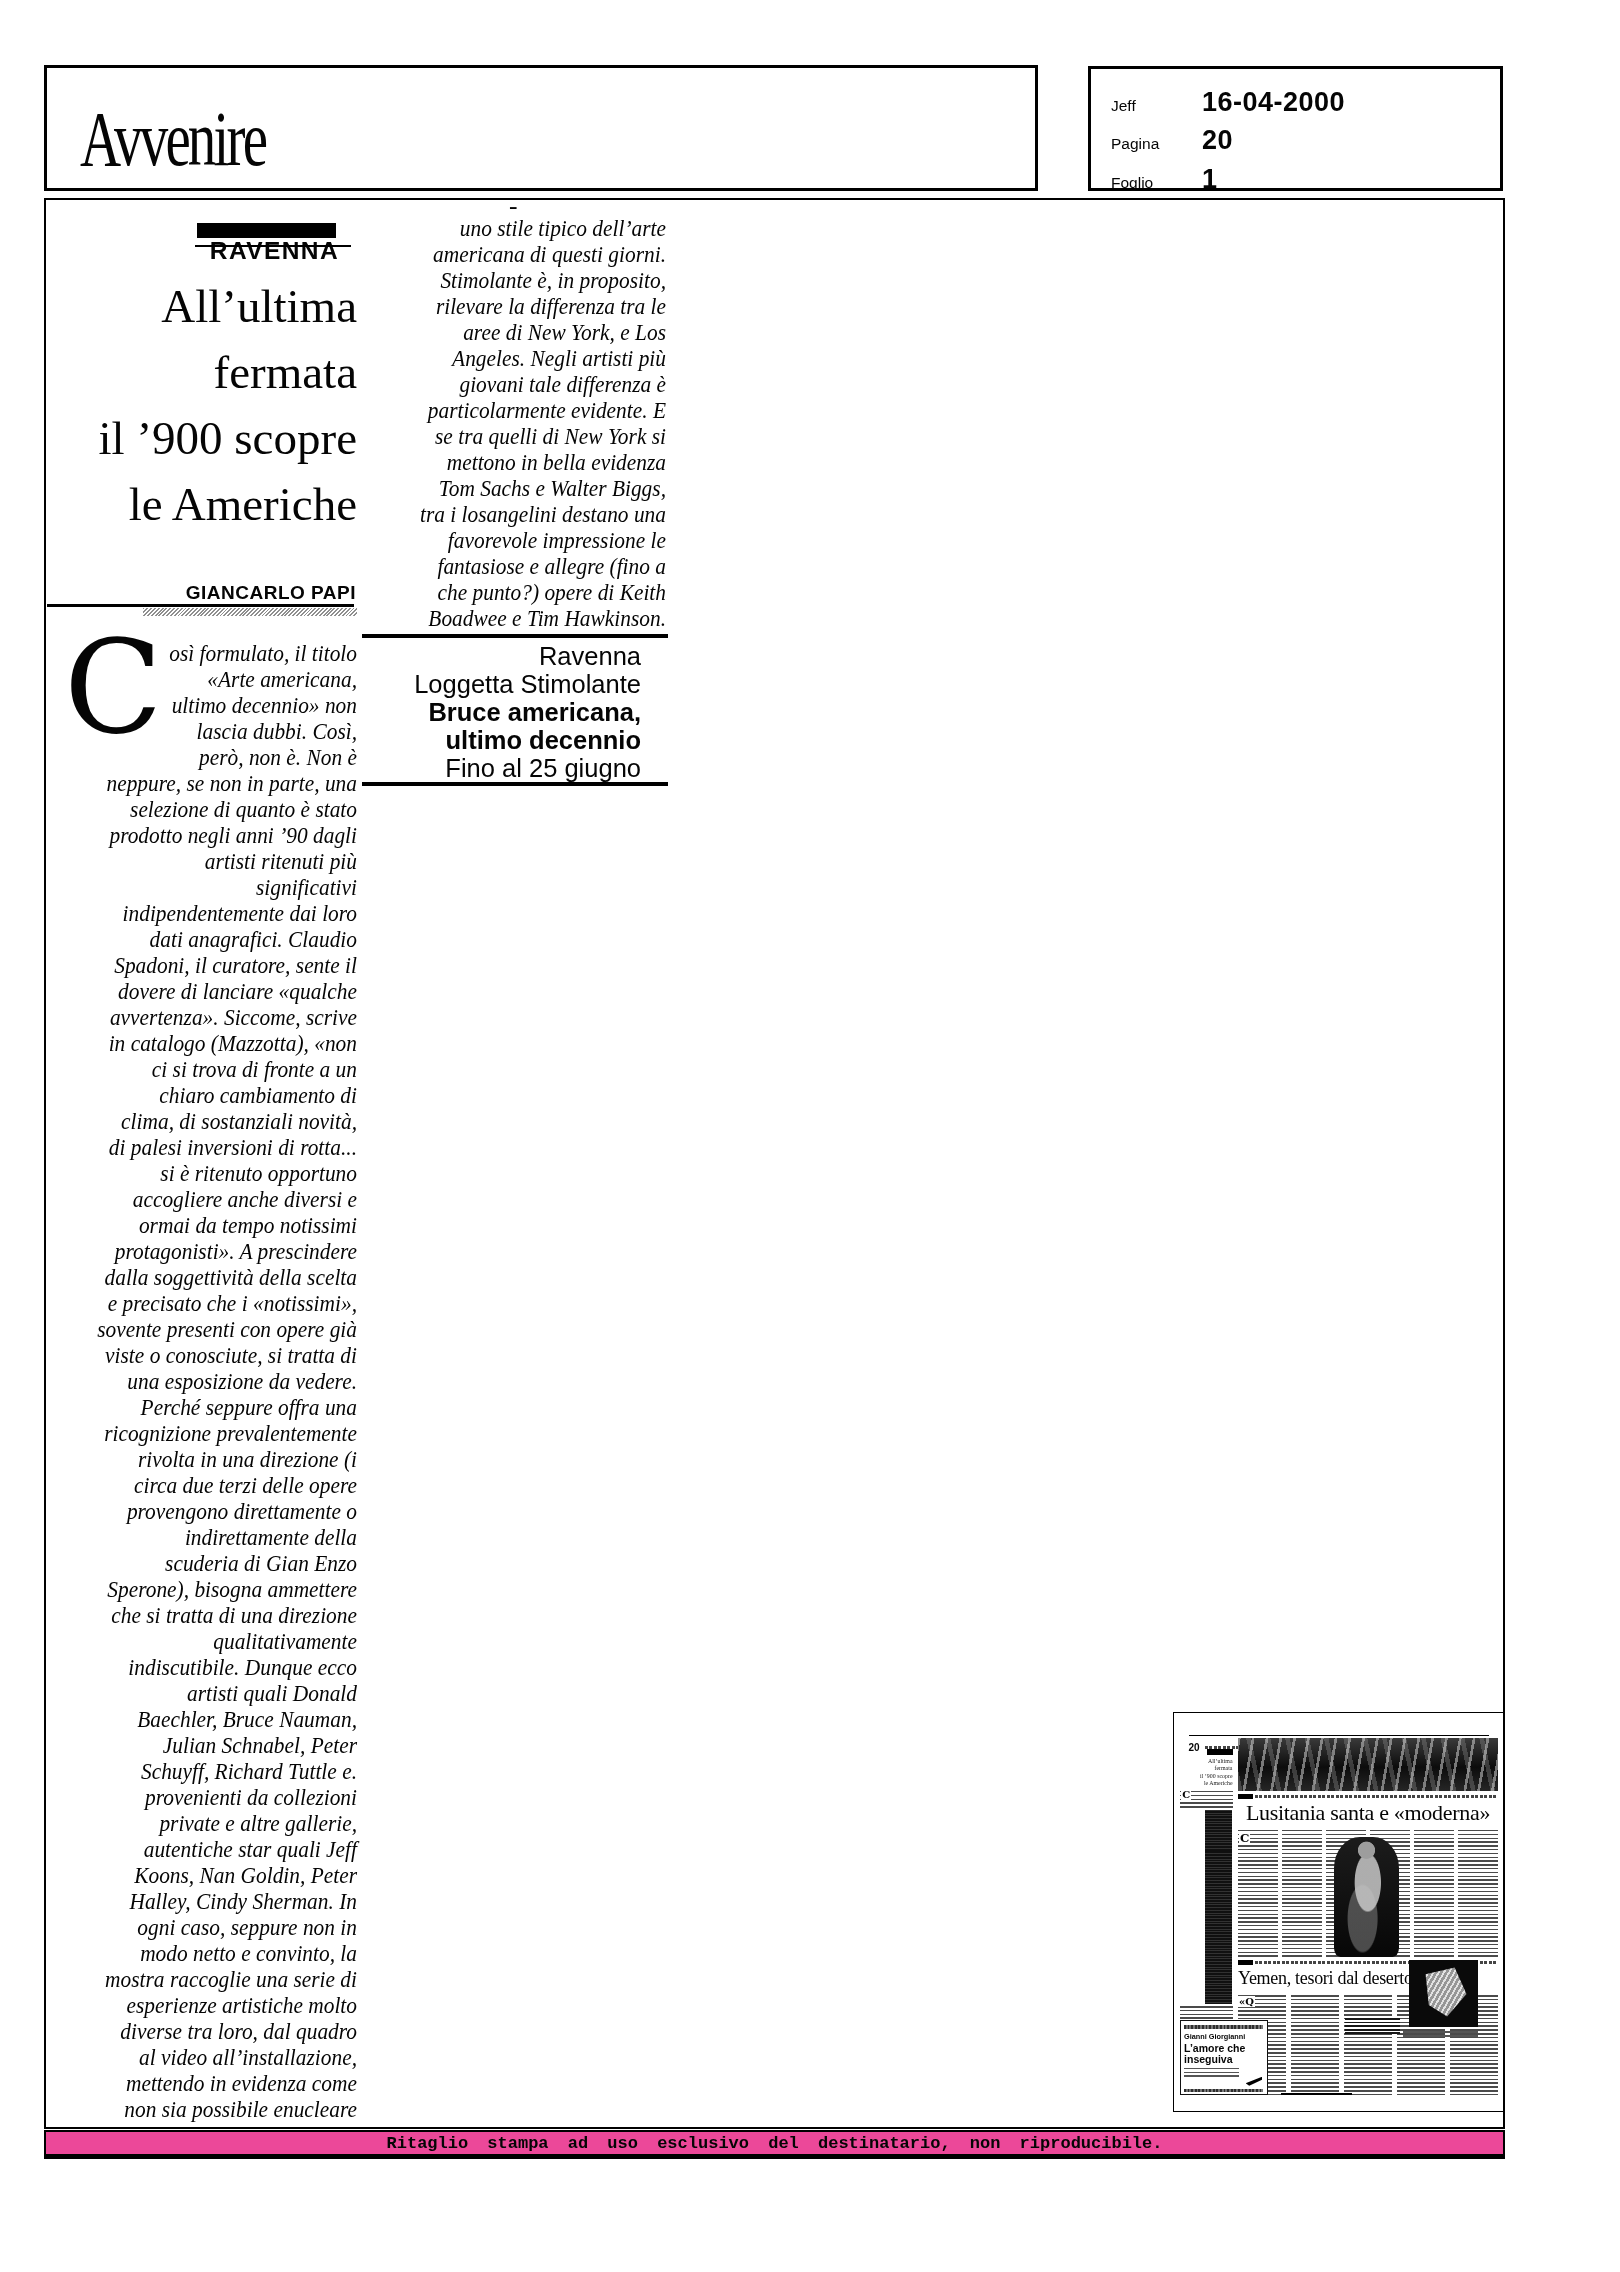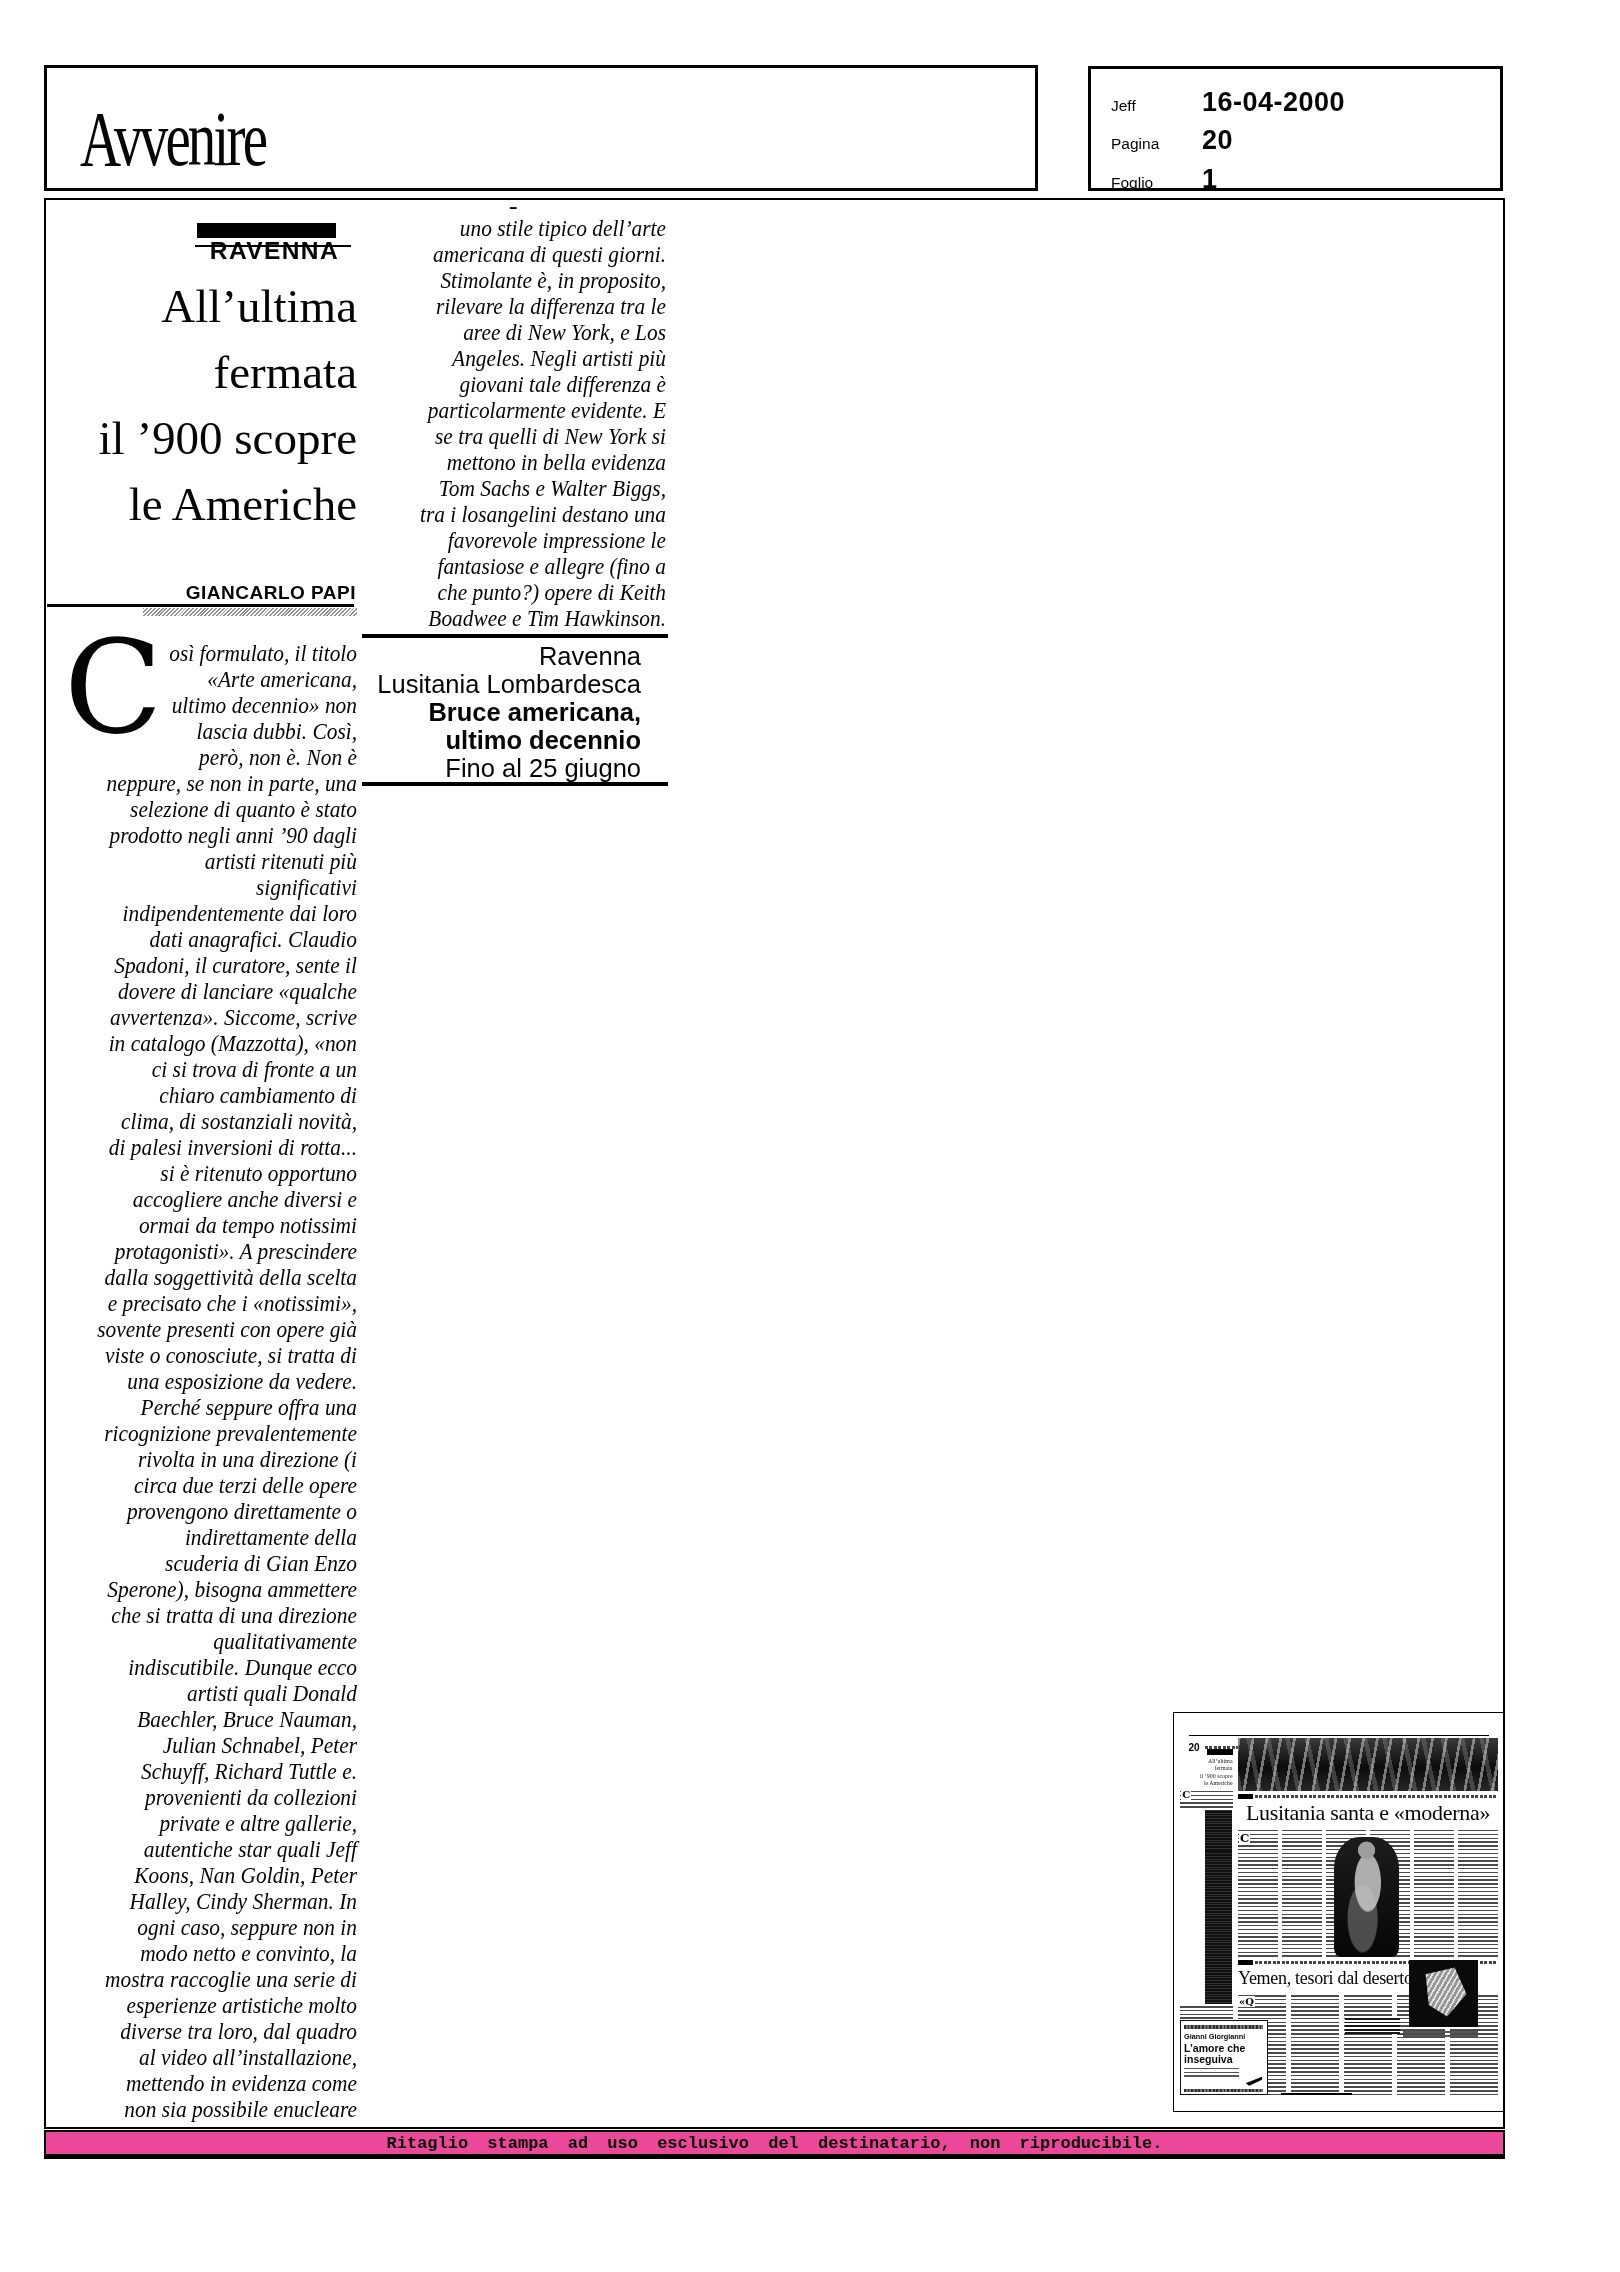--- a/index.html
+++ b/index.html
@@ -190,21 +190,21 @@
 Tom Sachs e Walter Biggs,
 tra i losangelini destano una
 favorevole impressione le
 fantasiose e allegre (fino a
 che punto?) opere di Keith
 Boadwee e Tim Hawkinson.</div>
 
 <div class="abs hr" style="left:362px;top:634px;width:306px;"></div>
 <div class="abs" style="left:362px;top:642px;width:279px;">
   <div class="info-line">Ravenna</div>
-  <div class="info-line">Lusitania Lombardesca</div>
+  <div class="info-line">Loggetta Stimolante</div>
   <div class="info-line info-bold">Bruce americana,</div>
   <div class="info-line info-bold">ultimo decennio</div>
   <div class="info-line">Fino al 25 giugno</div>
 </div>
 <div class="abs hr" style="left:362px;top:782px;width:306px;"></div>
 
 <div class="abs thumb" style="left:1173px;top:1712px;width:329px;height:398px;">
 
   <div class="abs mini-topbar" style="left:14.5px;top:6.4px;width:300px;">
     <span class="mini-pn">20</span>

